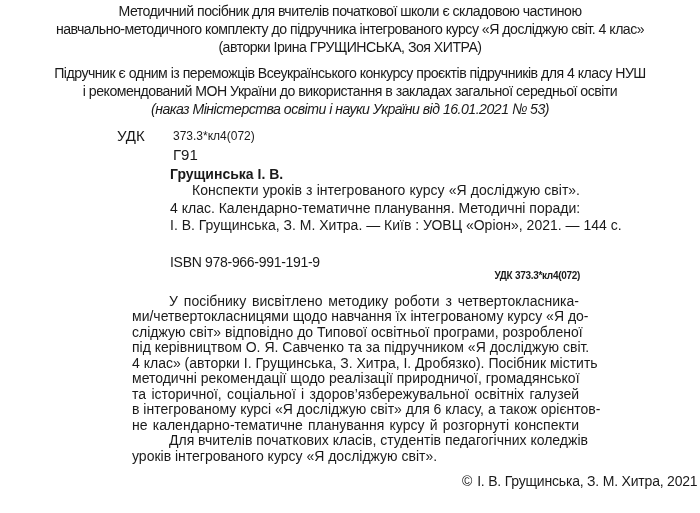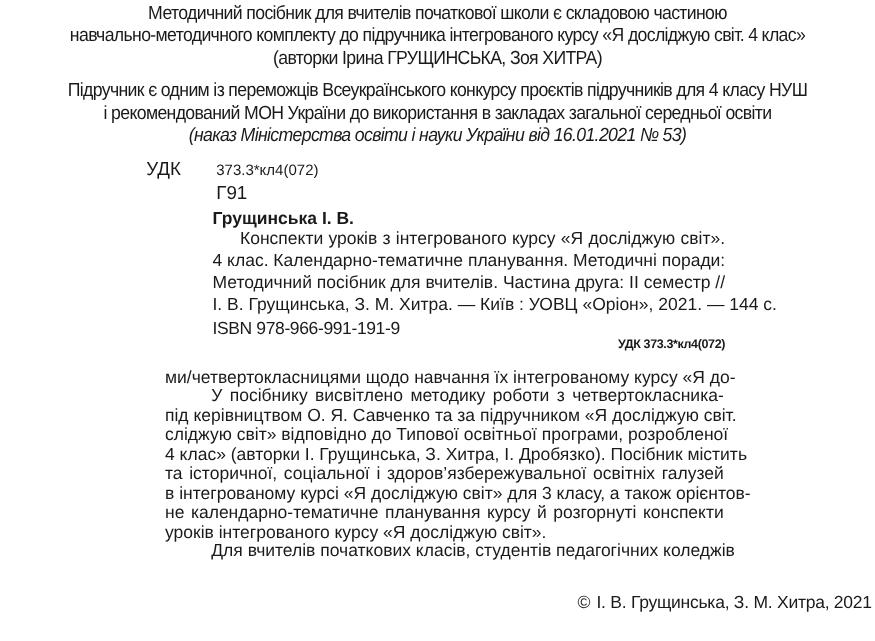--- a/index.html
+++ b/index.html
@@ -119,37 +119,37 @@
 </div>
 
 <div class="abs udk-label">УДК</div>
 <div class="abs udk-code">373.3*кл4(072)</div>
 <div class="abs bbk-code">Г91</div>
 <div class="abs author-heading">Грущинська І. В.</div>
 
 <div class="abs biblio">
   <span class="line indent">Конспекти уроків з інтегрованого курсу «Я досліджую світ».</span>
   <span class="line">4 клас. Календарно-тематичне планування. Методичні поради:</span>
-  <span class="line">Методичний посібник для вчителів. Частина друга: ІІ семестр //</span>
   <span class="line">І. В. Грущинська, З. М. Хитра. — Київ : УОВЦ «Оріон», 2021. — 144 с.</span>
 </div>
 
 <div class="abs isbn">ISBN 978-966-991-191-9</div>
 <div class="abs udk-right">УДК 373.3*кл4(072)</div>
 
 <div class="abs annotation">
+  <span class="line indent">У посібнику висвітлено методику роботи з четвертокласника-</span>
   <span class="line">ми/четвертокласницями щодо навчання їх інтегрованому курсу «Я до-</span>
-  <span class="line indent">У посібнику висвітлено методику роботи з четвертокласника-</span>
+  <span class="line">сліджую світ» відповідно до Типової освітньої програми, розробленої</span>
   <span class="line">під керівництвом  О. Я. Савченко та за підручником «Я досліджую світ.</span>
-  <span class="line">сліджую світ» відповідно до Типової освітньої програми, розробленої</span>
   <span class="line">4 клас» (авторки І. Грущинська, З. Хитра, І. Дробязко). Посібник містить</span>
+  <span class="line">методичні рекомендації щодо реалізації природничої, громадянської</span>
   <span class="line">та історичної, соціальної і здоров’язбережувальної освітніх галузей</span>
-  <span class="line">в інтегрованому курсі «Я досліджую світ» для 3 класу, а також орієнтов-</span>
+  <span class="line">в інтегрованому курсі «Я досліджую світ» для 6 класу, а також орієнтов-</span>
   <span class="line">не календарно-тематичне планування курсу й розгорнуті конспекти</span>
+  <span class="line indent">Для вчителів початкових класів, студентів педагогічних коледжів</span>
   <span class="line last">уроків інтегрованого курсу «Я досліджую світ».</span>
-  <span class="line indent">Для вчителів початкових класів, студентів педагогічних коледжів</span>
 </div>
 
 <div class="abs copyright">
   <div>
     <span class="sym">©</span><span>І. В. Грущинська, З. М. Хитра, 2021</span>
   </div>
 </div>
 
 </body></html>

